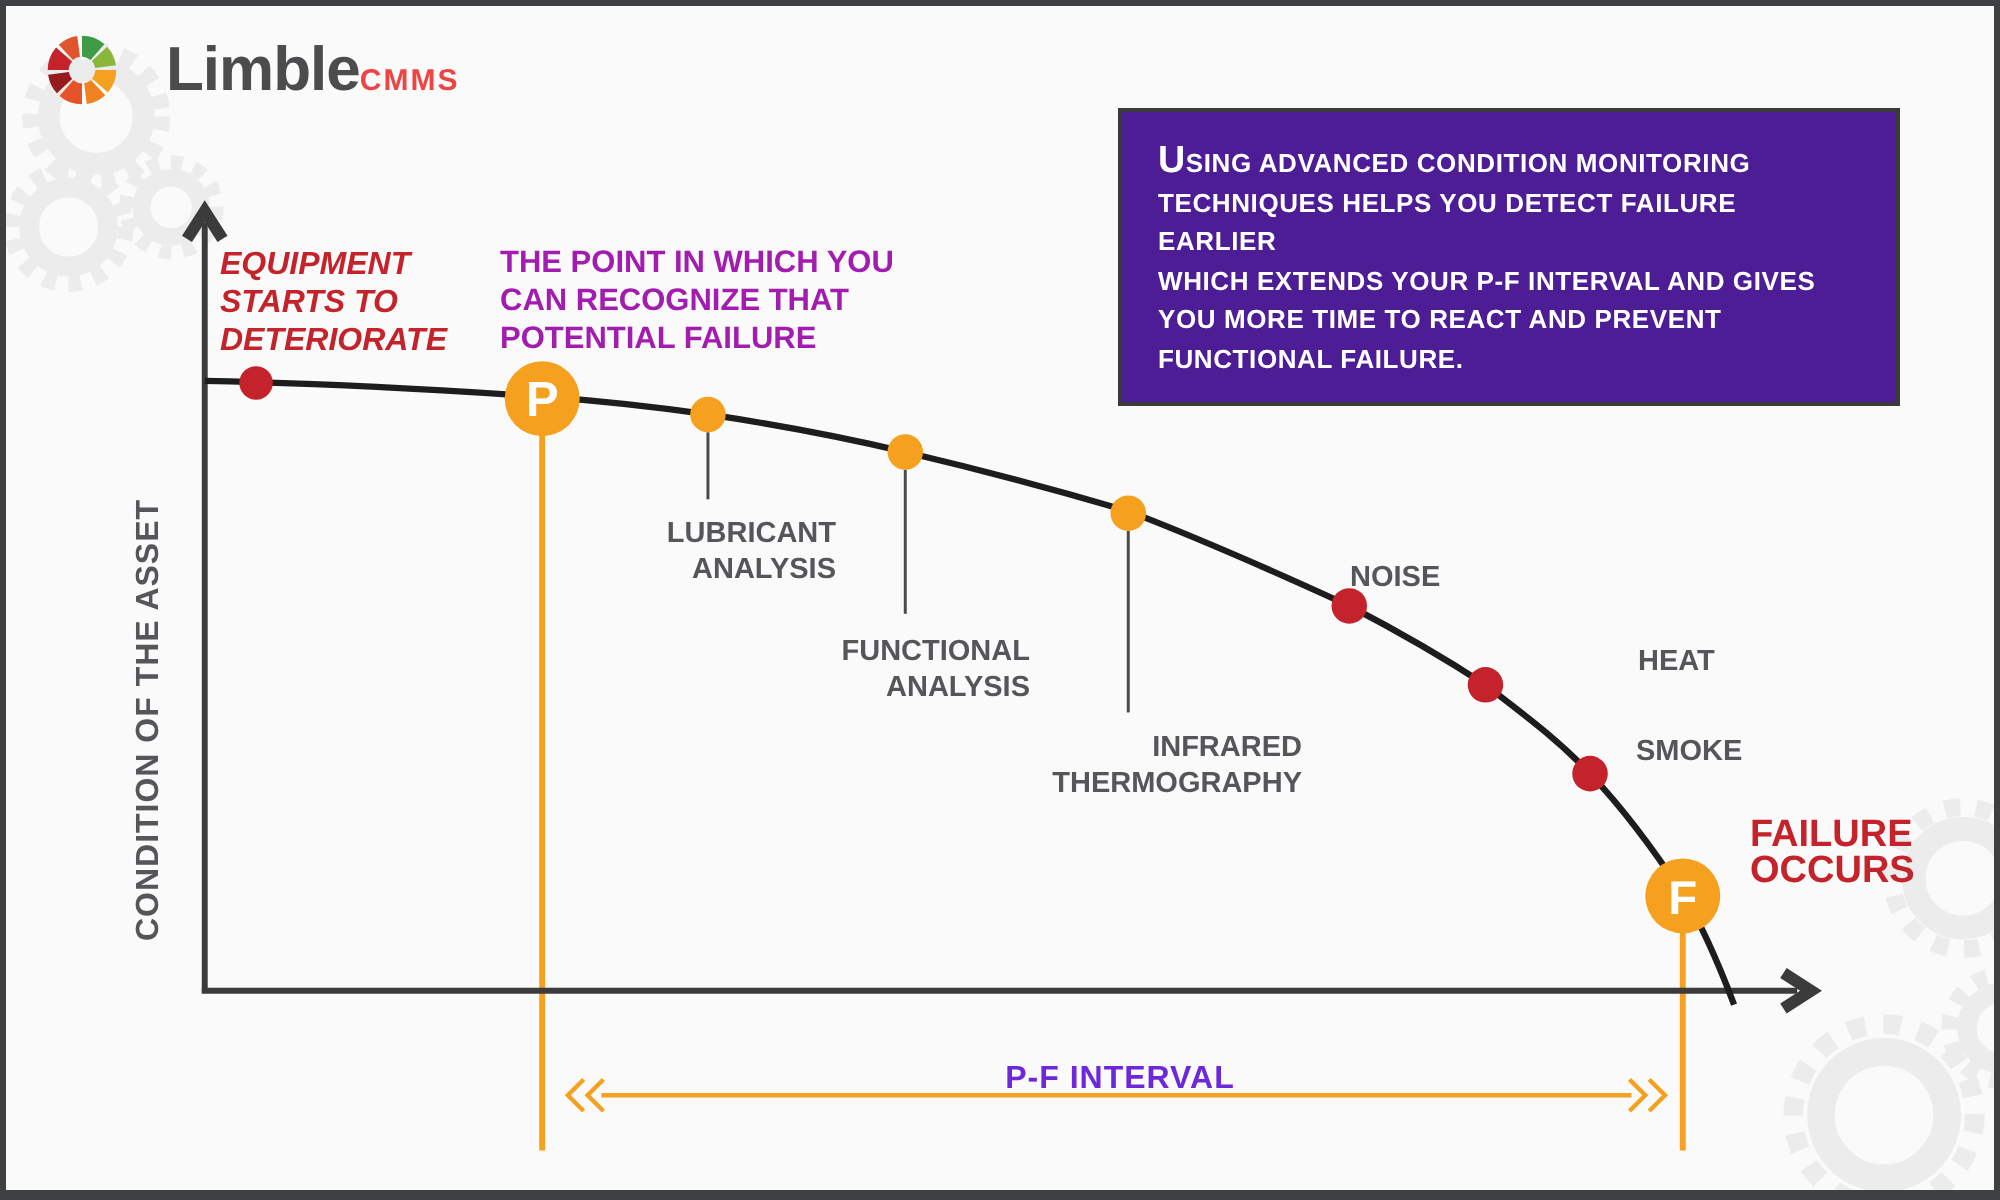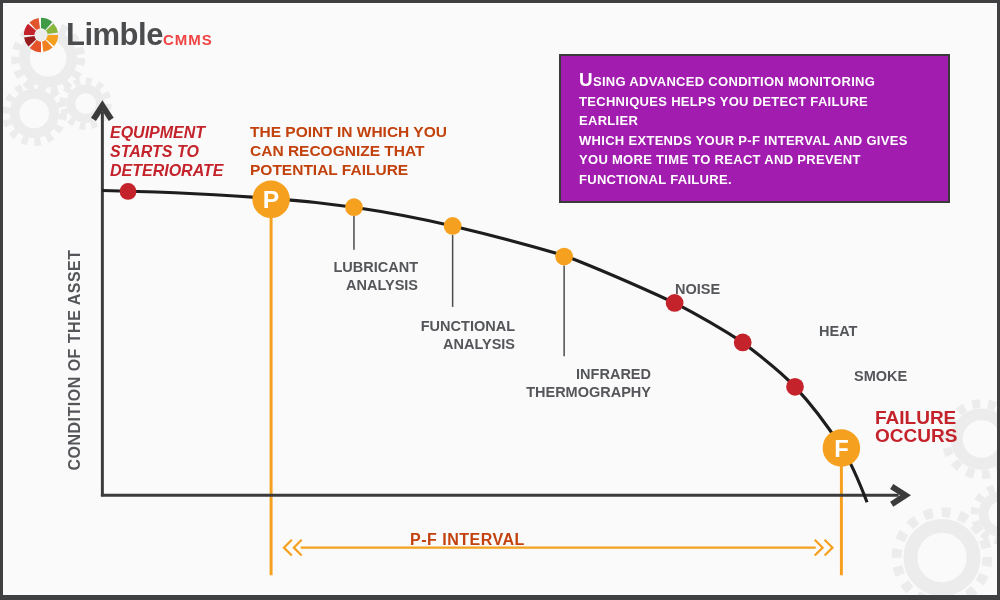--- a/index.html
+++ b/index.html
@@ -9,49 +9,49 @@
     width:1000px;height:600px;
     background:#fafafa;
     border:3px solid #3f4041;
     border-bottom-width:5px;
     overflow:hidden;
     font-family:"Liberation Sans","DejaVu Sans",sans-serif;
   }
   .layer{position:absolute;left:0;top:0;width:100%;height:100%;}
   .lbl{position:absolute;font-weight:700;white-space:pre-line;}
   .lbl-red{color:#c4232b;}
-  .lbl-green{color:#c2410c;}
+  .lbl-green{color:#a21caf;}
   .lbl-gray{color:#55565a;}
   .lbl-center{text-align:right;}
 
-  .logo{position:absolute;left:18px;top:11px;display:flex;align-items:center;gap:5px;}
+  .logo{position:absolute;left:18px;top:11px;display:flex;align-items:center;gap:22px;}
   .logo-text{display:flex;align-items:baseline;}
   .logo-name{font-size:31px;font-weight:700;color:#4b4c4e;letter-spacing:-0.5px;line-height:40px;}
   .logo-suffix{font-size:15px;font-weight:700;color:#ef4444;letter-spacing:1px;}
 
   .info-box{
     position:absolute;left:556px;top:51px;width:391px;min-height:134px;
-    background:#a21caf;border:2px solid #3a3a3a;
+    background:#4c1d95;border:2px solid #3a3a3a;
     padding:14px 18px 12px 18px;
     color:#ffffff;font-weight:700;font-size:13px;line-height:19.5px;
     letter-spacing:0.3px;white-space:pre-line;
   }
   .info-box::first-letter{font-size:1.45em;}
 
   .eq-label{left:107px;top:120px;font-size:16px;line-height:19px;font-style:italic;}
   .rec-label{left:247px;top:119px;font-size:15.5px;line-height:19px;}
   .pt-label{font-size:14.5px;line-height:18px;}
   .lub-label{left:295px;top:255px;width:120px;}
   .vib-label{left:392px;top:314px;width:120px;}
   .inf-label{left:482px;top:362px;width:166px;}
   .noise-label{left:672px;top:277px;}
   .heat-label{left:784px;top:319px;margin-left:32px;}
-  .smoke-label{left:851px;top:364px;}
+  .smoke-label{left:815px;top:364px;}
   .fail-label{left:872px;top:406px;font-size:19px;line-height:18px;}
-  .pf-label{left:407px;top:528px;width:300px;color:#c2410c;font-size:16px;letter-spacing:0.5px;}
+  .pf-label{left:407px;top:528px;width:300px;text-align:center;color:#6d28d9;font-size:16px;letter-spacing:0.5px;}
   .x-axis-label{left:106px;top:510px;color:#4d4d4f;font-size:17px;line-height:20px;}
   .y-axis-label{
     left:72px;top:357px;transform:translate(-50%,-50%) rotate(-90deg);
     white-space:nowrap;font-size:16px;letter-spacing:0.5px;color:#55565a;
   }
 </style>
 </head>
 <body>
 
 <div class="canvas">

